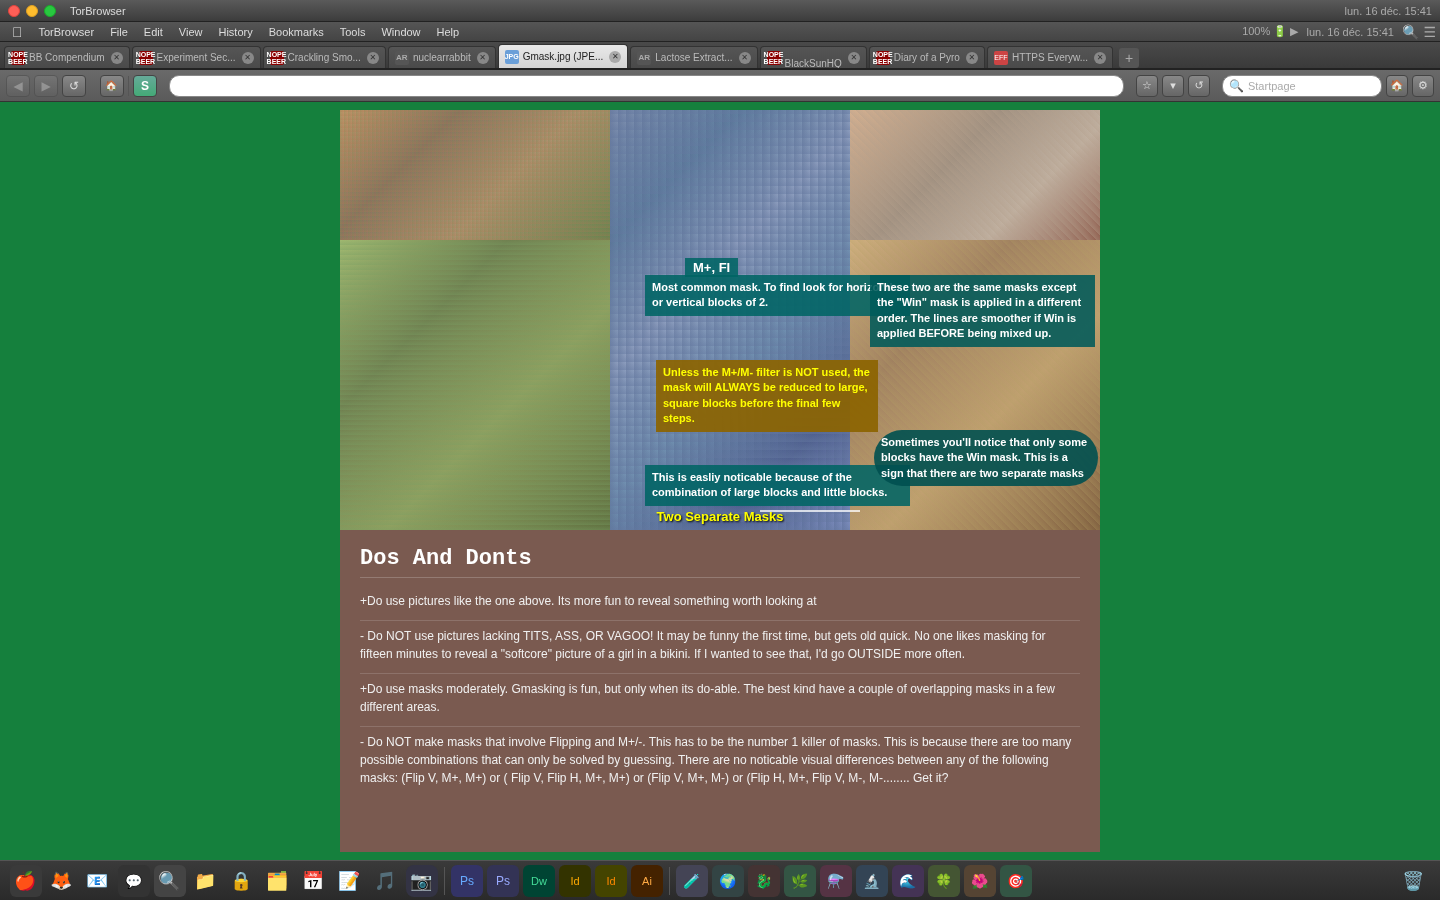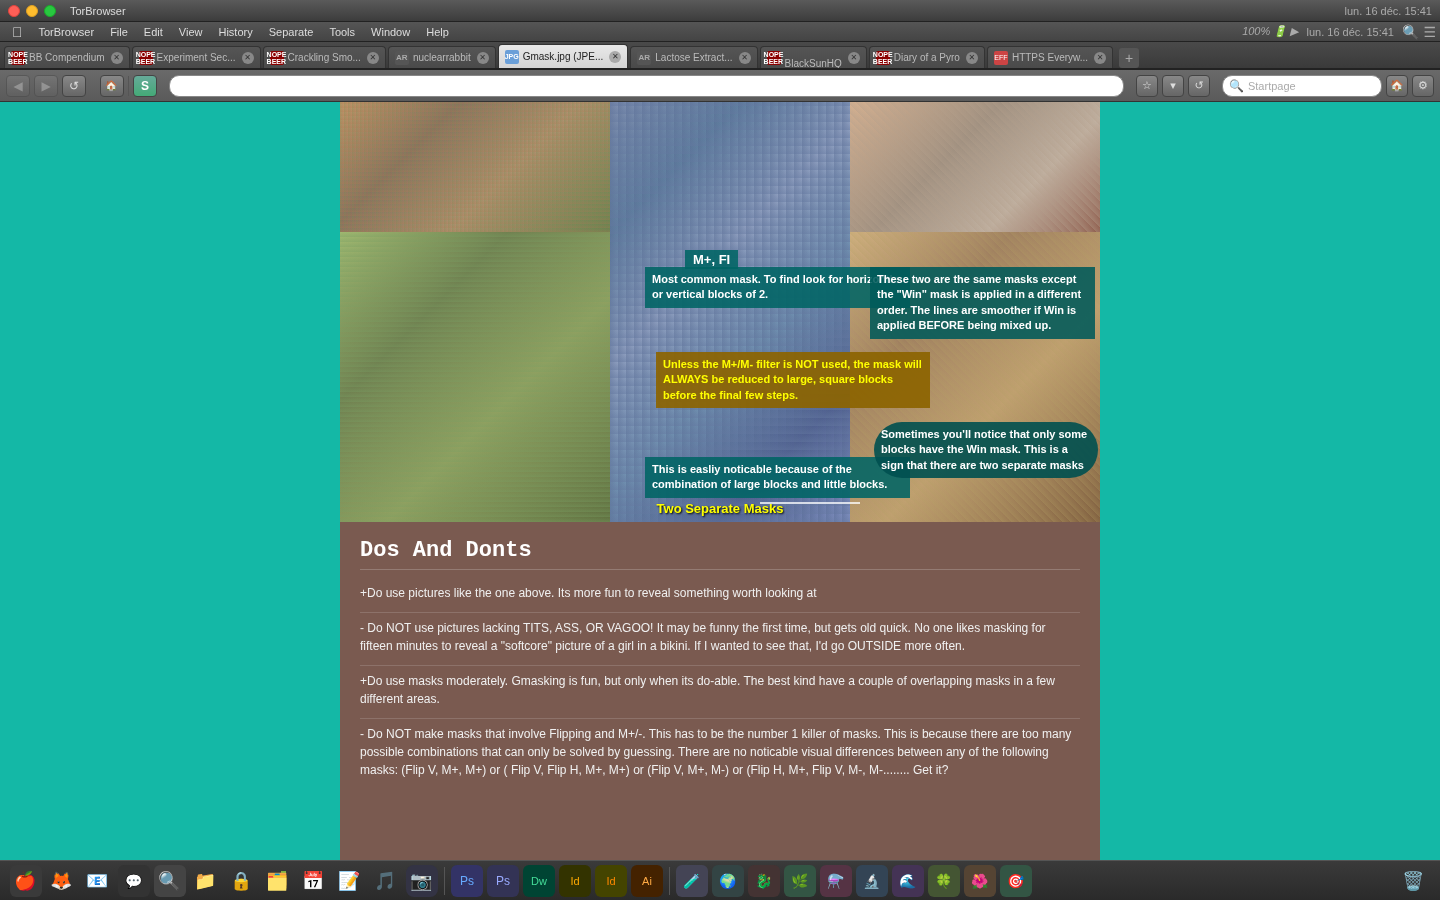--- a/index.html
+++ b/index.html
@@ -172,26 +172,26 @@
       display: flex; align-items: center;
       padding: 0 6px;
       font-size: 11px;
       color: #333;
       gap: 4px;
       width: 160px;
     }
 
     
     .content-area {
-      background: #14b8a6;
+      background: #15803d;
       height: calc(900px - 22px - 20px - 28px - 32px - 40px);
       overflow-y: auto;
       display: flex;
       justify-content: center;
-      padding: 0;
+      padding: 8px;
     }
 
     .page-content {
       width: 760px;
       background: #7a5a50;
       margin: 0 auto;
     }
 
     
     .image-section {
@@ -311,26 +311,26 @@
   </div>
 </div>
 
 <div class="menubar">
   <span class="menubar-item apple-menu"></span>
   <span class="menubar-item">TorBrowser</span>
   <span class="menubar-item">File</span>
   <span class="menubar-item">Edit</span>
   <span class="menubar-item">View</span>
   <span class="menubar-item">History</span>
-  <span class="menubar-item">Separate</span>
+  <span class="menubar-item">Bookmarks</span>
   <span class="menubar-item">Tools</span>
   <span class="menubar-item">Window</span>
   <span class="menubar-item">Help</span>
   <span style="flex:1"></span>
-  <span style="color:#aaa;font-size:11px;font-style:italic;">100% 🔋 ▶</span>
+  <span style="color:#aaa;font-size:11px;">100% 🔋 ▶</span>
   <span style="color:#aaa;font-size:11px; margin-left:8px;">lun. 16 déc. 15:41</span>
   <span style="color:#aaa;font-size:14px; margin-left:8px;">🔍</span>
   <span style="color:#aaa;font-size:14px; margin-left:4px;">☰</span>
 </div>
 
 <div class="tabbar">
 
   <div class="tab">
     <span class="tab-icon">
       <span class="tab-icon-nope">NOPE<br>BEER</span>
@@ -444,21 +444,21 @@
       <div style="position:absolute;top:0;left:0;width:100%;height:100%;pointer-events:none;">
 
         <div style="position:absolute;top:148px;left:345px;background:rgba(0,100,100,0.88);color:white;font-size:13px;font-weight:bold;padding:2px 8px;">
           <span>M+, FI</span>
         </div>
 
         <div style="position:absolute;top:165px;left:305px;background:rgba(0,100,100,0.88);color:white;font-size:11px;font-weight:bold;padding:5px 7px;width:265px;line-height:1.4;">
           <span>Most common mask. To find look for horizontle or vertical blocks of 2.</span>
         </div>
 
-        <div style="position:absolute;top:250px;left:316px;background:rgba(140,100,0,0.92);color:yellow;font-size:11px;font-weight:bold;padding:5px 7px;width:274px;line-height:1.4;">
+        <div style="position:absolute;top:250px;left:316px;background:rgba(140,100,0,0.92);color:yellow;font-size:11px;font-weight:bold;padding:5px 7px;width:222px;line-height:1.4;">
           <span>Unless the M+/M- filter is NOT used, the mask will ALWAYS be reduced to large, square blocks before the final few steps.</span>
         </div>
 
         <div style="position:absolute;top:355px;left:305px;background:rgba(0,100,100,0.88);color:white;font-size:11px;font-weight:bold;padding:5px 7px;width:265px;line-height:1.4;">
           <span>This is easliy noticable because of the combination of large blocks and little blocks.</span>
           
           <svg style="position:absolute;bottom:-20px;right:30px;" width="120" height="25" viewBox="0 0 120 25">
             <line x1="0" y1="10" x2="100" y2="10" stroke="white" stroke-width="1.5" marker-end="url(#arr)"></line>
           </svg>
         </div>

